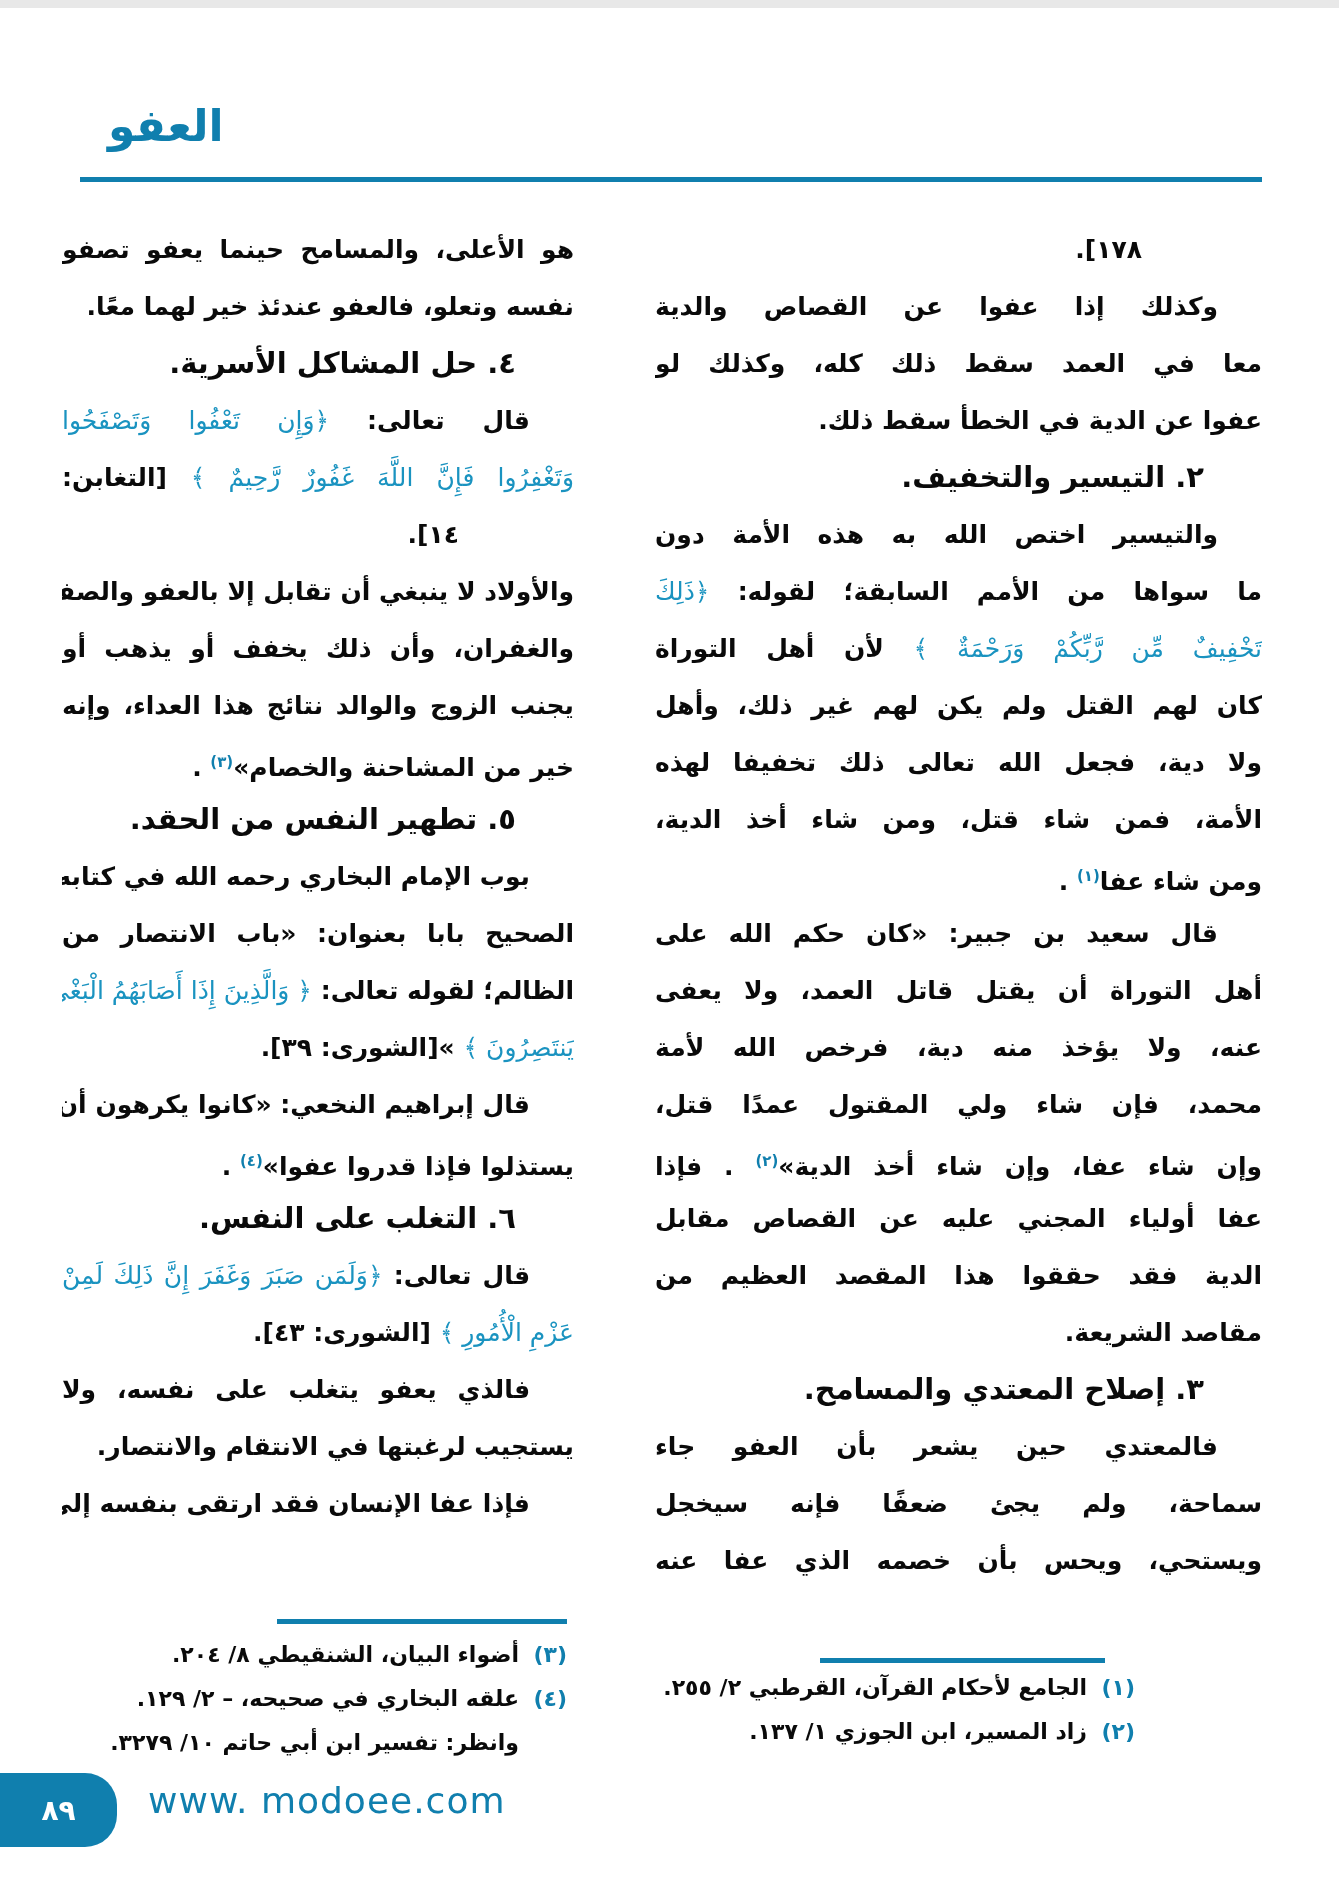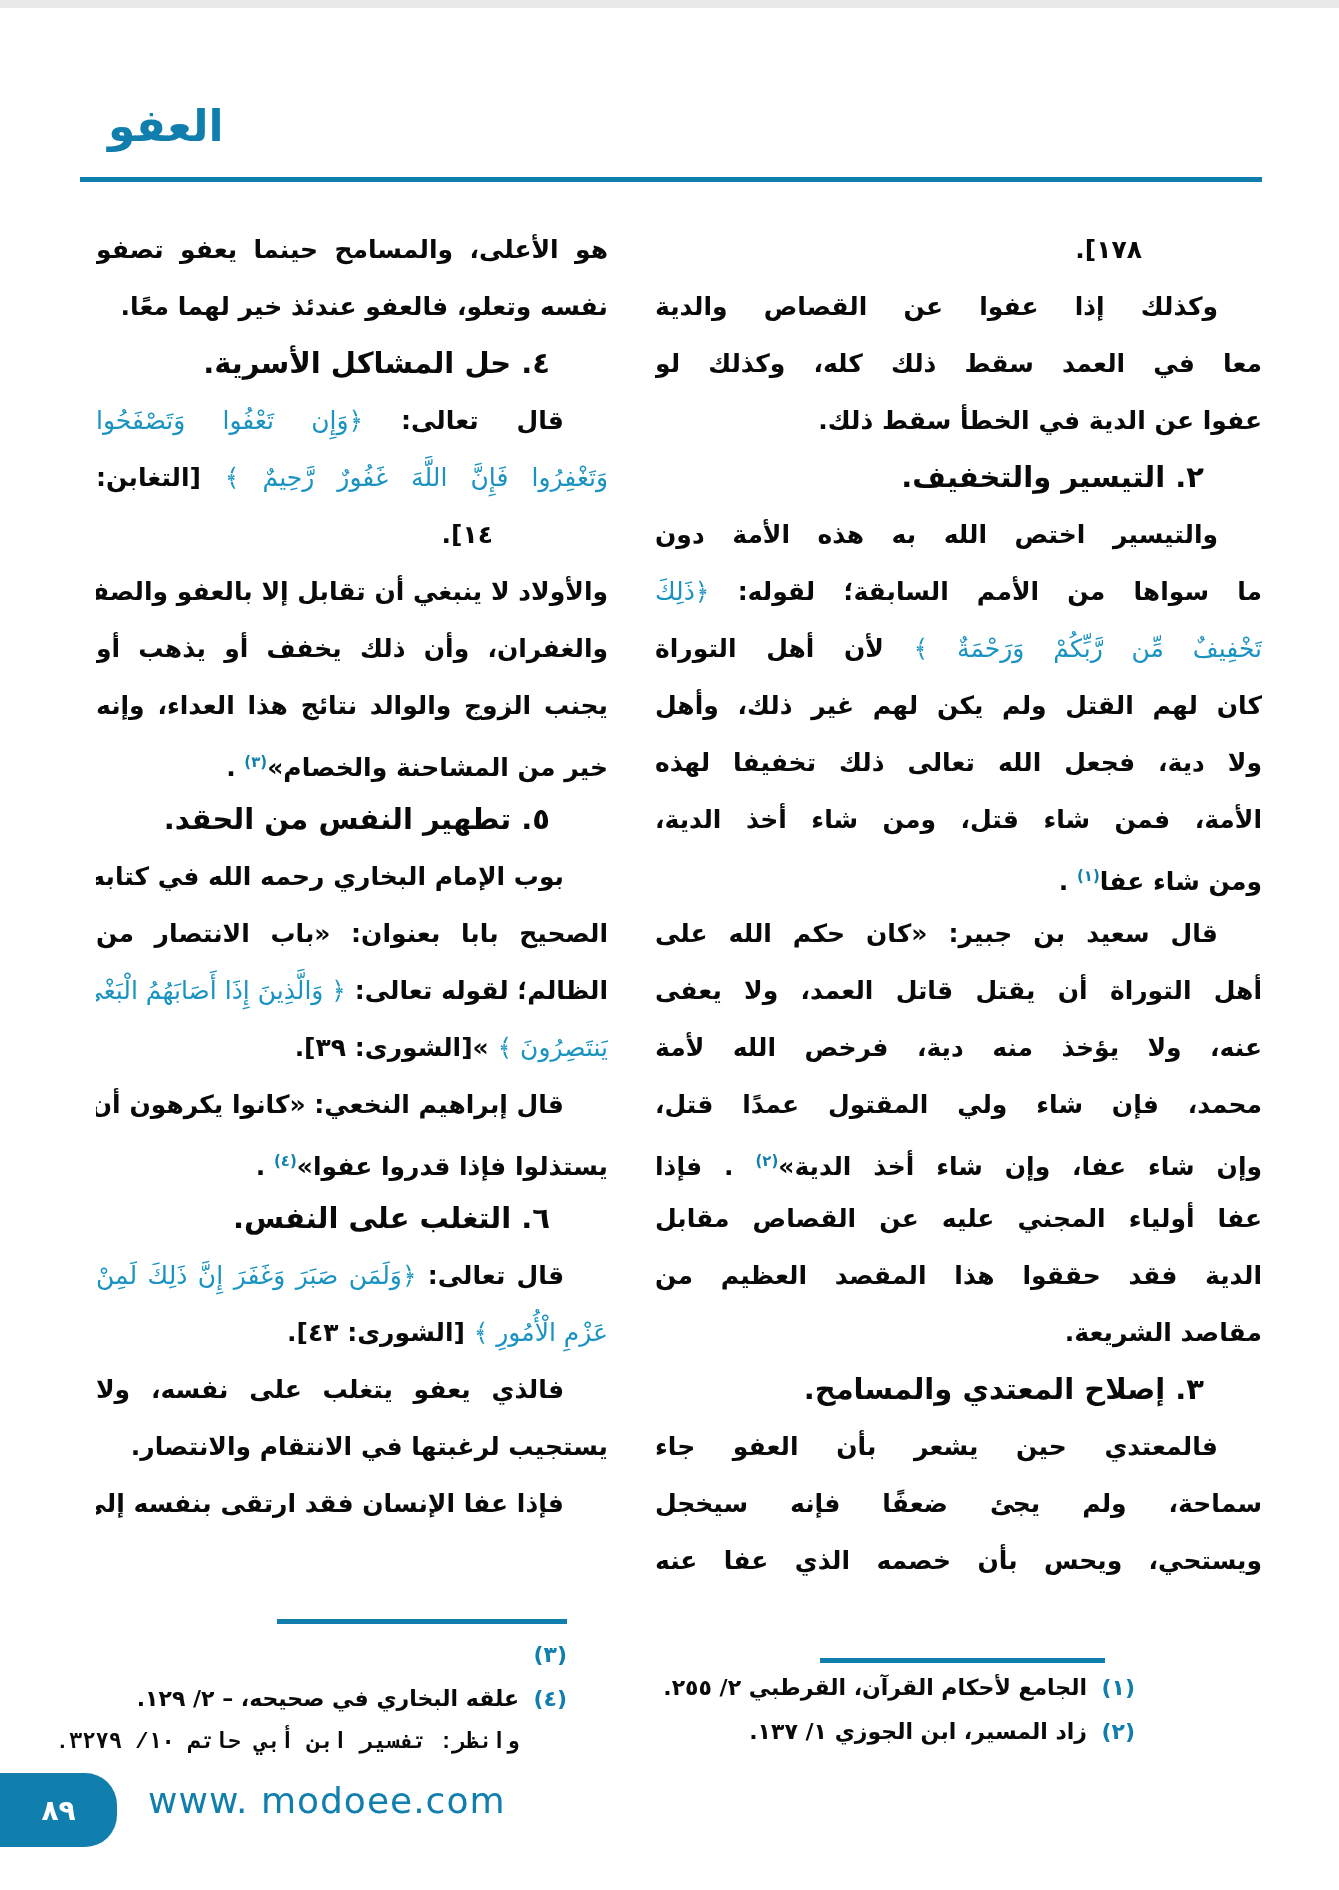--- a/index.html
+++ b/index.html
@@ -8,21 +8,21 @@
     background:#ffffff;overflow:hidden;direction:rtl;
     font-family:"DejaVu Sans",sans-serif;color:#0a0a0a;
   }
   .page-title{
     position:absolute;top:92px;left:108px;font-size:44px;font-weight:bold;
     line-height:1.2;
   }
   .header-rule{position:absolute;top:169px;left:80px;width:1182px;height:5px;}
   .col{position:absolute;top:213px;}
   .col-right{right:77px;width:607px;}
-  .col-left{right:731px;width:512px;}
+  .col-left{right:765px;width:512px;}
   .line{
     height:57px;line-height:57px;font-size:25px;font-weight:bold;
     text-align:justify;text-align-last:justify;overflow:hidden;white-space:nowrap;
   }
   .line.end{text-align:right;text-align-last:right;}
   .line.heading{
     text-align:center;text-align-last:right;font-size:29px;padding-right:58px;
   }
   .line.indent{padding-right:44px;}
   .seg{color:#0a0a0a;}
@@ -32,21 +32,21 @@
   .sep-right{top:1650px;right:234px;width:285px;}
   .sep-left{top:1611px;right:772px;width:290px;}
   .notes{position:absolute;direction:rtl;}
   .notes-right{top:1658px;right:204px;width:500px;}
   .notes-left{top:1625px;right:772px;width:475px;}
   .note-line{
     display:flex;flex-direction:row;justify-content:flex-start;
     font-size:22px;font-weight:bold;line-height:44px;height:44px;white-space:nowrap;
   }
   .note-marker{margin-left:10px;min-width:38px;}
-  .note-cont{padding-right:48px;font-family:Liberation Mono, monospace;}
+  .note-cont{padding-right:48px;}
   .footer-tab{
     position:absolute;left:0;top:1765px;width:117px;height:74px;
     border-radius:0 32px 32px 0;display:flex;align-items:center;justify-content:center;
     color:#ffffff;font-size:28px;font-weight:bold;
   }
   .footer-site{
     position:absolute;left:148px;top:1772px;font-size:36px;direction:ltr;
     letter-spacing:1px;
   }
 </style>
@@ -118,20 +118,21 @@
         <span>الجامع لأحكام القرآن، القرطبي ٢/ ٢٥٥.</span>
       </div>
       <div class="note-line">
         <span class="note-marker" style="color: rgb(16, 127, 174);">(٢)</span>
         <span>زاد المسير، ابن الجوزي ١/ ١٣٧.</span>
       </div>
     </div>
   <div class="notes notes-left" id="notes-left">
       <div class="note-line">
         <span class="note-marker" style="color: rgb(16, 127, 174);">(٣)</span>
+        <span>أضواء البيان، الشنقيطي ٨/ ٢٠٤.</span>
       </div>
       <div class="note-line">
         <span class="note-marker" style="color: rgb(16, 127, 174);">(٤)</span>
         <span>علقه البخاري في صحيحه، – ٢/ ١٢٩.</span>
       </div>
       <div class="note-line note-cont">
         <span>وانظر: تفسير ابن أبي حاتم ١٠/ ٣٢٧٩.</span>
       </div>
     </div>
 

